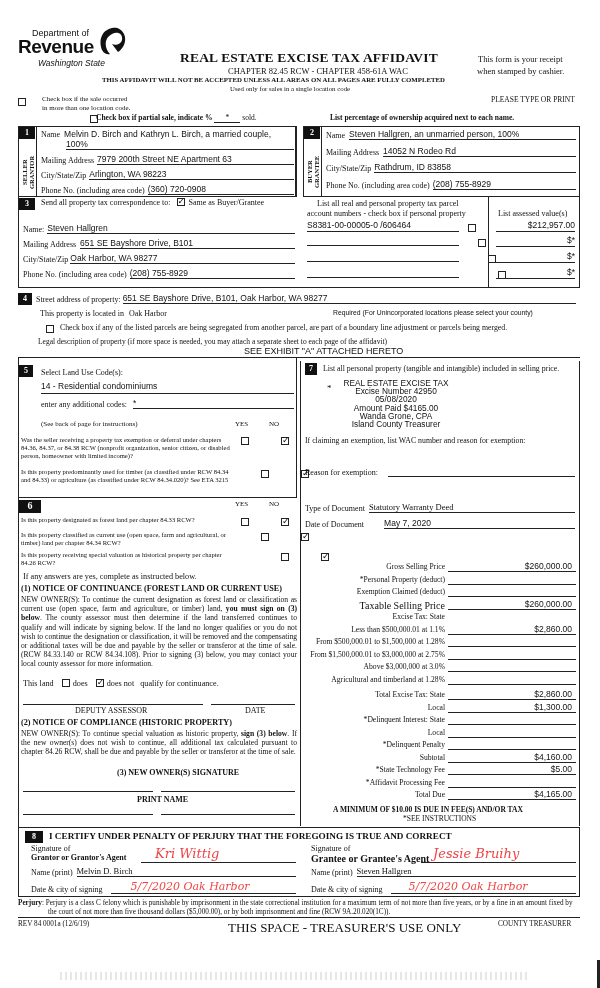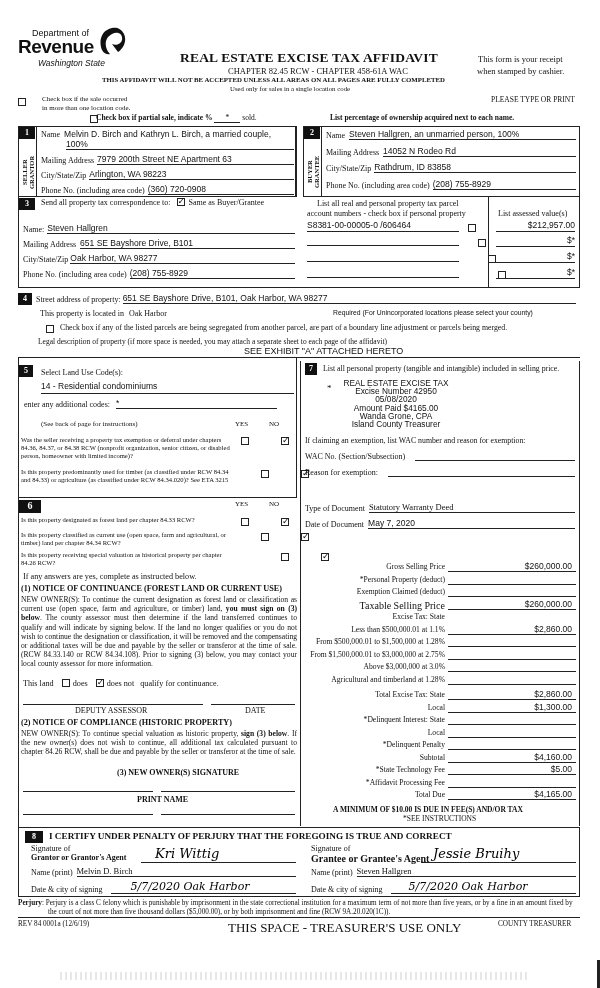--- a/index.html
+++ b/index.html
@@ -10,21 +10,21 @@
 .ul{border-bottom:1px solid #222}
 .cb{display:inline-block;width:8px;height:8px;border:1px solid #222;vertical-align:middle;position:relative;background:#fff}
 .cb.on::after{content:"✓";position:absolute;left:0;top:-3px;font-size:9px;font-family:"DejaVu Sans",sans-serif;font-weight:bold}
 .num{display:inline-block;background:#111;color:#fff;font-weight:bold;font-size:8px;text-align:center;width:16px;height:12px;line-height:12px}
 .box{border:1px solid #222}
 .vlabel{writing-mode:vertical-rl;transform:rotate(180deg);font-size:6.5px;font-weight:bold;text-align:center;line-height:7px}
 .row{position:absolute;display:flex;align-items:flex-end;white-space:nowrap}
 .lbl{font-size:8px}
 .b{font-weight:bold}
 .right{text-align:right}
-.sig{font-family:"DejaVu Serif",serif;font-style:italic;font-size:13px;color:#000000}
+.sig{font-family:"DejaVu Serif",serif;font-style:italic;font-size:13px;color:#ef4444}
 </style>
 </head>
 <body>
 
 
 
 
 <div class="abs" style="left:18px;top:28px;width:118px;height:44px">
   <div class="sans" style="position:absolute;left:14px;top:0;font-size:9px">Department of</div>
   <div class="sans" style="position:absolute;left:0;top:8px;font-size:19px;font-weight:bold;letter-spacing:-0.5px">Revenue</div>
@@ -164,21 +164,21 @@
   <div class="abs" style="left:20px;top:46px;font-size:7.5px;white-space:nowrap">Legal description of property (if more space is needed, you may attach a separate sheet to each page of the affidavit)</div>
   <div class="abs sans" style="left:226px;top:55px;font-size:9px;white-space:nowrap">SEE EXHIBIT "A" ATTACHED HERETO</div>
 </div>
 <div class="abs" style="left:18px;top:357px;width:562px;height:1px;background:#222"></div>
 
 
 <div class="abs" style="left:18px;top:361px;width:279px;height:135px;border-left:1px solid #222">
   <span class="abs num" style="left:0;top:4px;width:14px">5</span>
   <div class="abs" style="left:22px;top:7px;font-size:8px">Select Land Use Code(s):</div>
   <div class="abs fill ul" style="left:22px;top:20px;width:253px;height:13px">14 - Residential condominiums</div>
-  <div class="row" style="left:5px;top:37px;width:253px">
+  <div class="row" style="left:22px;top:37px;width:253px">
       <span class="lbl">enter any additional codes:</span>
       <span class="fill ul" style="margin-left:6px;flex:1">*</span>
     </div>
   <div class="abs" style="left:22px;top:59px;font-size:7px">(See back of page for instructions)</div>
   <div class="abs" style="left:216px;top:59px;font-size:7px">YES</div>
   <div class="abs" style="left:250px;top:59px;font-size:7px">NO</div>
   <div class="abs" style="left:2px;top:75px;width:218px;font-size:6.6px;line-height:7.8px">Was the seller receiving a property tax exemption or deferral under chapters 84.36, 84.37, or 84.38 RCW (nonprofit organization, senior citizen, or disabled person, homeowner with limited income)?</div>
   <span class="abs cb" style="left:222px;top:75px"></span>
   <span class="abs cb on" style="left:252px;top:75px"></span>
   <div class="abs" style="left:2px;top:107px;width:218px;font-size:6.6px;line-height:7.8px">Is this property predominantly used for timber (as classified under RCW 84.34 and 84.33) or agriculture (as classified under RCW 84.34.020)? See ETA 3215</div>
@@ -237,35 +237,31 @@
   <div class="abs" style="left:26px;top:22px;font-size:9px">*</div>
   <div class="abs sans" style="left:40px;top:18px;width:110px;text-align:center;font-size:8.3px;line-height:8.2px">
     <div>REAL ESTATE EXCISE TAX</div>
     <div>Excise Number 42950</div>
     <div>05/08/2020</div>
     <div>Amount Paid $4165.00</div>
     <div>Wanda Grone, CPA</div>
     <div>Island County Treasurer</div>
   </div>
   <div class="abs" style="left:4px;top:75px;font-size:7.8px;white-space:nowrap">If claiming an exemption, list WAC number and reason for exemption:</div>
-  <div class="row" style="left:4px;top:90px;width:270px">
-      <span class="lbl">WAC No. (Section/Subsection)</span>
-      <span class="ul" style="margin-left:10px;flex:1;height:10px"></span>
-    </div>
   <div class="row" style="left:4px;top:141px;width:270px">
       <span class="lbl">Type of Document</span>
       <span class="ul" style="margin-left:4px;flex:1;font-size:8.5px">Statutory Warranty Deed</span>
     </div>
   <div class="row" style="left:4px;top:106px;width:270px">
       <span class="lbl">Reason for exemption:</span>
       <span class="ul" style="margin-left:10px;flex:1;height:10px"></span>
     </div>
   <div class="row" style="left:4px;top:157px;width:270px">
       <span class="lbl">Date of Document</span>
-      <span class="fill ul" style="margin-left:4px;flex:1">May 7, 2020</span>
+      <span class="fill ul" style="margin-left:20px;flex:1">May 7, 2020</span>
     </div>
 </div>
 <div class="abs" style="left:18px;top:358px;width:1px;height:140px;background:#222"></div>
 <div class="abs" style="left:296px;top:358px;width:1px;height:140px;background:#222"></div>
 
 
 <div class="abs" style="left:300px;top:562px;width:280px;height:262px">
   <div id="tax-rows">
       <div class="abs" style="right: 135px; top: 0px; font-size: 7.6px; white-space: nowrap; text-align: right;">Gross Selling Price</div>
       <div class="abs fill right ul" style="left: 148px; top: -1px; width: 128px; height: 11px; line-height: 10px; padding-right: 4px;">$260,000.00</div>

